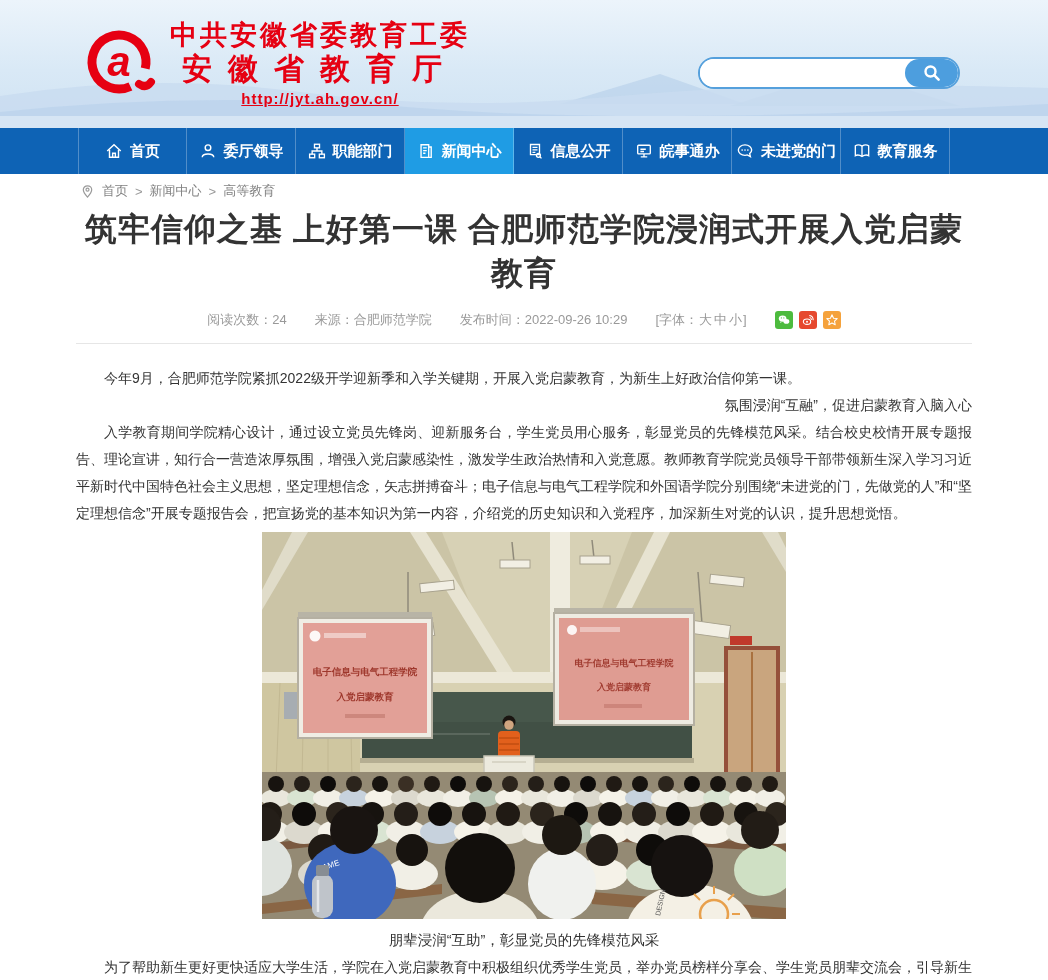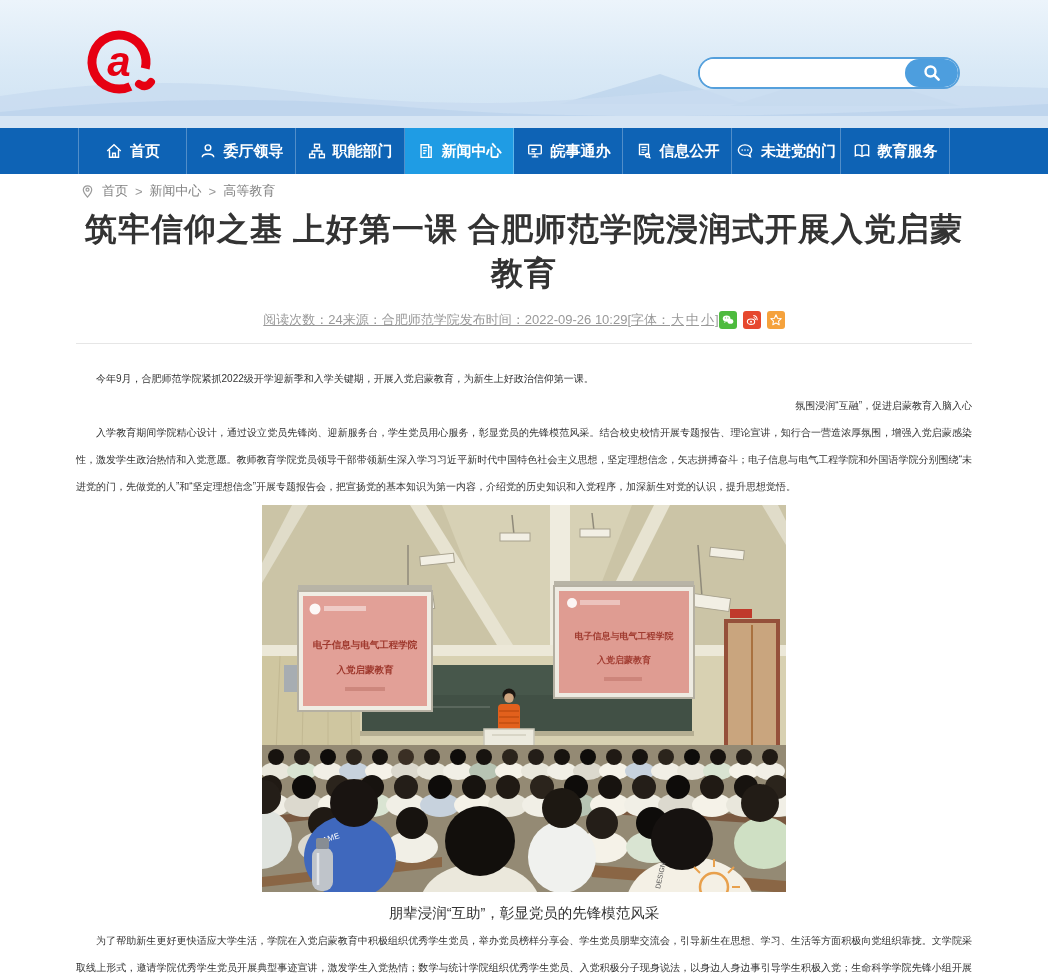--- a/index.html
+++ b/index.html
@@ -34,30 +34,30 @@
   
   .breadcrumb{ height:34px; display:flex; align-items:center; gap:7px; padding-left:80px;
     font-size:13px; color:#828282; background:#fff;}
   .breadcrumb .sep{ color:#9a9a9a; }
   .breadcrumb a{ color:#828282; text-decoration:none; cursor:pointer;}
 
   
   .article{ padding:0 76px; }
   .article-title{ text-align:center; font-size:32px; font-weight:bold;
     color:#333; letter-spacing:1px;}
-  .meta-row{ margin-top:15px; display:flex; justify-content:center; align-items:center; gap:0;
-    font-size:13px; color:#999;text-decoration:underline;}
+  .meta-row{ margin-top:15px; display:flex; justify-content:center; align-items:center; gap:28px;
+    font-size:13px; color:#999;}
   .meta-row .font-links span.fl{ cursor:pointer; margin:0 1px;}
   .share-icons{ display:flex; gap:6px; }
   .share-icon{ width:18px; height:18px; border-radius:3px; display:flex; align-items:center;
     justify-content:center; cursor:pointer;}
   .divider{ margin-top:14px; border-bottom:1px solid #e6e6e6; }
 
   .article-body{ margin-top:21px; }
-  .article-body p{ font-size:10px; line-height:27px; color:#333; text-align:justify; }
+  .article-body p{ font-size:14px; line-height:27px; color:#333; text-align:justify; }
   .article-body p.indent{ text-indent:2em; }
   .article-body p.centered{ text-align:right; text-indent:0; }
   figure{ width:524px; margin:5px auto 0; }
   figcaption{ text-align:center; font-size:14.5px; color:#333; line-height:27px; margin-top:4px;}
   svg text{ font-family:"Liberation Sans","DejaVu Sans",sans-serif; }
 </style>
 </head>
 <body>
 
 <header class="site-header">
@@ -68,20 +68,25 @@
     <path d="M0 112 Q200 90 420 108 T1048 104 V128 H0 Z" fill="#bcd3ec" opacity="0.8"></path>
     <rect x="0" y="116" width="1048" height="12" fill="#e6f0f9" opacity="0.6"></rect>
   </svg>
 
   <div class="logo">
     <svg width="74" height="84" viewBox="0 0 74 84">
       <circle cx="37" cy="42" r="27" fill="none" stroke="#e60012" stroke-width="9" stroke-dasharray="145 25" transform="rotate(65 37 42)"></circle>
       <path d="M57 64 Q64 69 69 62" fill="none" stroke="#e60012" stroke-width="8" stroke-linecap="round"></path>
       <text x="37" y="56" text-anchor="middle" font-size="42" font-weight="bold" font-style="italic" fill="#e60012">a</text>
     </svg>
+    <div class="logo-text">
+      <div class="logo-line1">中共安徽省委教育工委</div>
+      <div class="logo-line2">安徽省教育厅</div>
+      <div class="logo-url">http://jyt.ah.gov.cn/</div>
+    </div>
   </div>
 
   <div class="search">
     <input type="text" placeholder="" style="">
     <button>
       <svg width="20" height="20" viewBox="0 0 20 20">
         <circle cx="8.5" cy="8.5" r="5" fill="none" stroke="#fff" stroke-width="2.4"></circle>
         <line x1="12.2" y1="12.2" x2="16.6" y2="16.6" stroke="#fff" stroke-width="2.6" stroke-linecap="round"></line>
       </svg>
     </button>
@@ -116,34 +121,34 @@
   <a class="nav-item active">
     <svg width="18" height="18" viewBox="0 0 20 20" fill="none" stroke="#fff" stroke-width="1.5">
       <path d="M4.5 3 H13 V17 H4.5 Z"></path>
         <path d="M13 5.5 H15.8 V17 H13"></path>
       <path d="M6.8 6.5 H10.8 M6.8 9.5 H10.8 M6.8 12.5 H9.4"></path>
     </svg>
     <span>新闻中心</span>
   </a>
   <a class="nav-item">
     <svg width="18" height="18" viewBox="0 0 20 20" fill="none" stroke="#fff" stroke-width="1.5">
-      <rect x="3" y="3.6" width="14" height="9.6" rx="1"></rect>
-        <path d="M10 13.2 V16 M6.4 16.6 H13.6"></path>
-      <path d="M6 8 H12 M6 10.5 H10"></path>
-    </svg>
-    <span>皖事通办</span>
-  </a>
-  <a class="nav-item">
-    <svg width="18" height="18" viewBox="0 0 20 20" fill="none" stroke="#fff" stroke-width="1.5">
       <path d="M5 2.8 H15 V14 H5 Z"></path>
         <path d="M7.2 6 H12.8 M7.2 8.8 H12.8 M7.2 11.6 H10.4"></path>
       <circle cx="13.8" cy="14.8" r="2.2"></circle>
         <line x1="15.4" y1="16.4" x2="17.2" y2="18.2"></line>
     </svg>
     <span>信息公开</span>
+  </a>
+  <a class="nav-item">
+    <svg width="18" height="18" viewBox="0 0 20 20" fill="none" stroke="#fff" stroke-width="1.5">
+      <rect x="3" y="3.6" width="14" height="9.6" rx="1"></rect>
+        <path d="M10 13.2 V16 M6.4 16.6 H13.6"></path>
+      <path d="M6 8 H12 M6 10.5 H10"></path>
+    </svg>
+    <span>皖事通办</span>
   </a>
   <a class="nav-item">
     <svg width="18" height="18" viewBox="0 0 20 20">
       <path d="M10 3.2 C5.6 3.2 2.6 5.8 2.6 9 C2.6 12.2 5.6 14.8 10 14.8 C10.9 14.8 11.8 14.7 12.6 14.4 L16 16.2 L15.2 12.9 C16.6 11.9 17.4 10.5 17.4 9 C17.4 5.8 14.4 3.2 10 3.2 Z" fill="none" stroke="#fff" stroke-width="1.5"></path>
       <circle cx="6.8" cy="9" r="0.9" fill="#fff"></circle>
         <circle cx="10" cy="9" r="0.9" fill="#fff"></circle>
         <circle cx="13.2" cy="9" r="0.9" fill="#fff"></circle>
     </svg>
     <span>未进党的门</span>
   </a>

